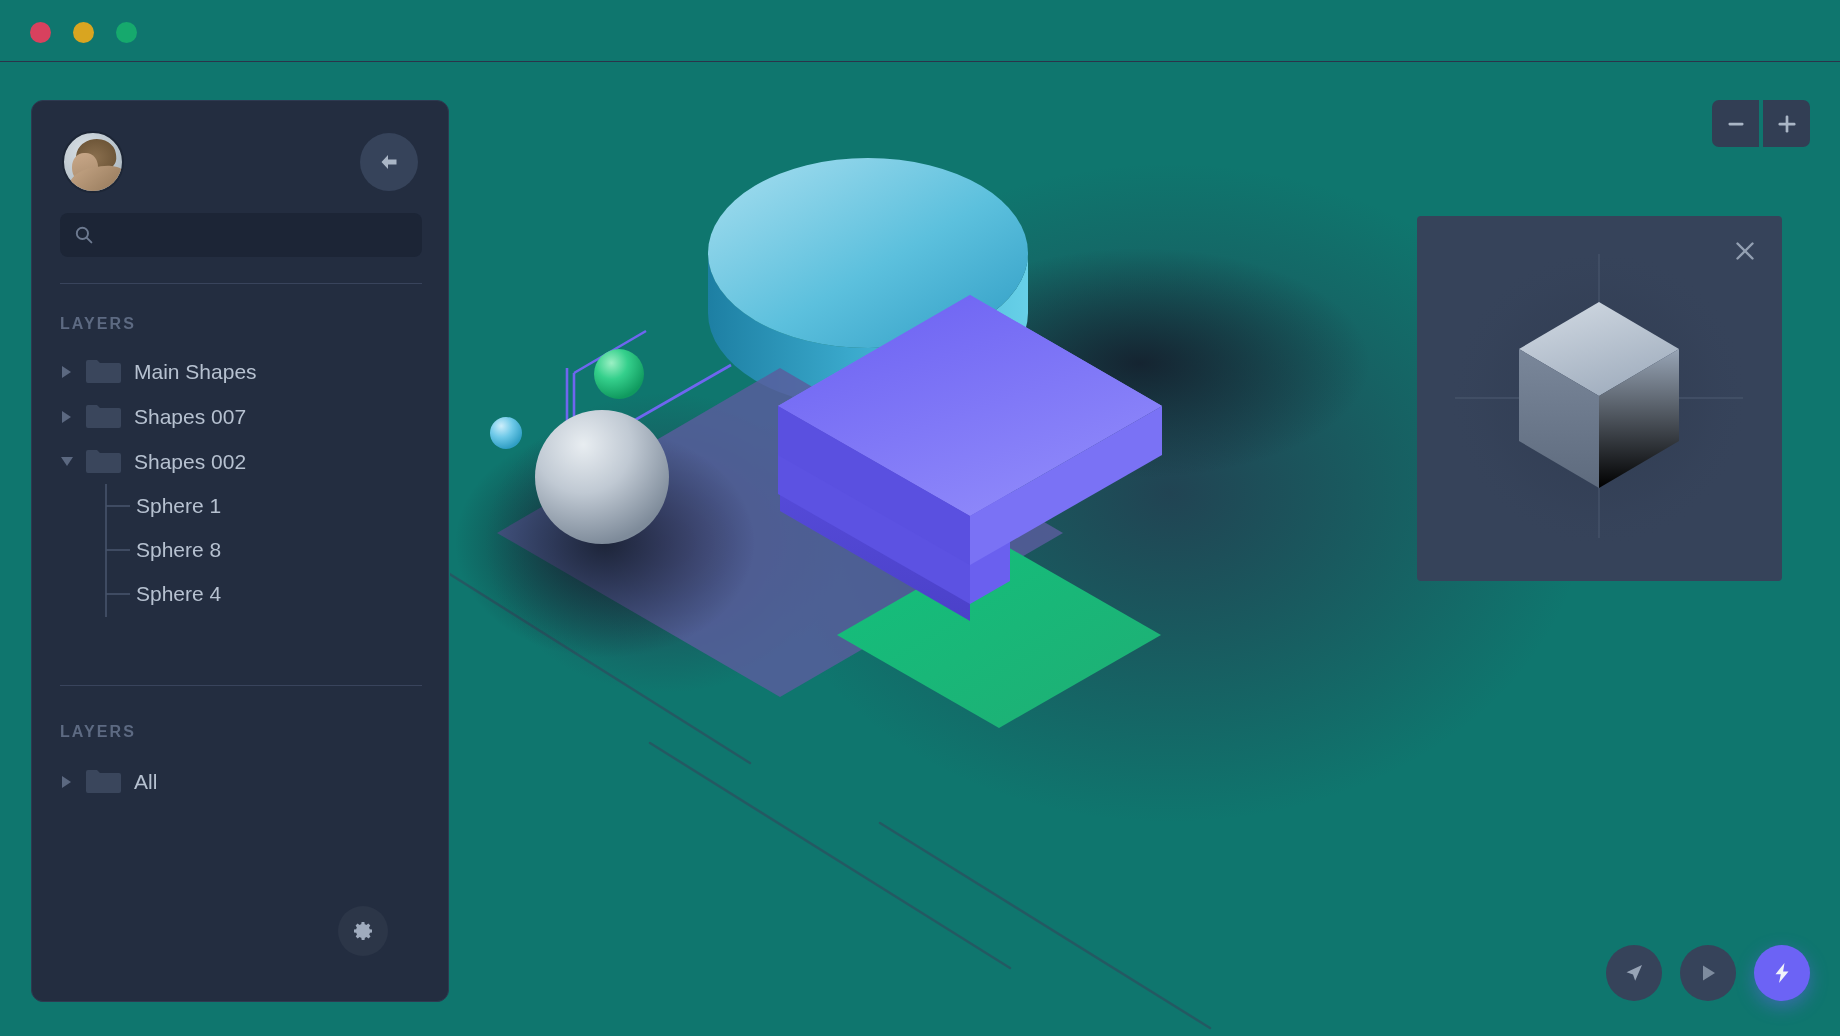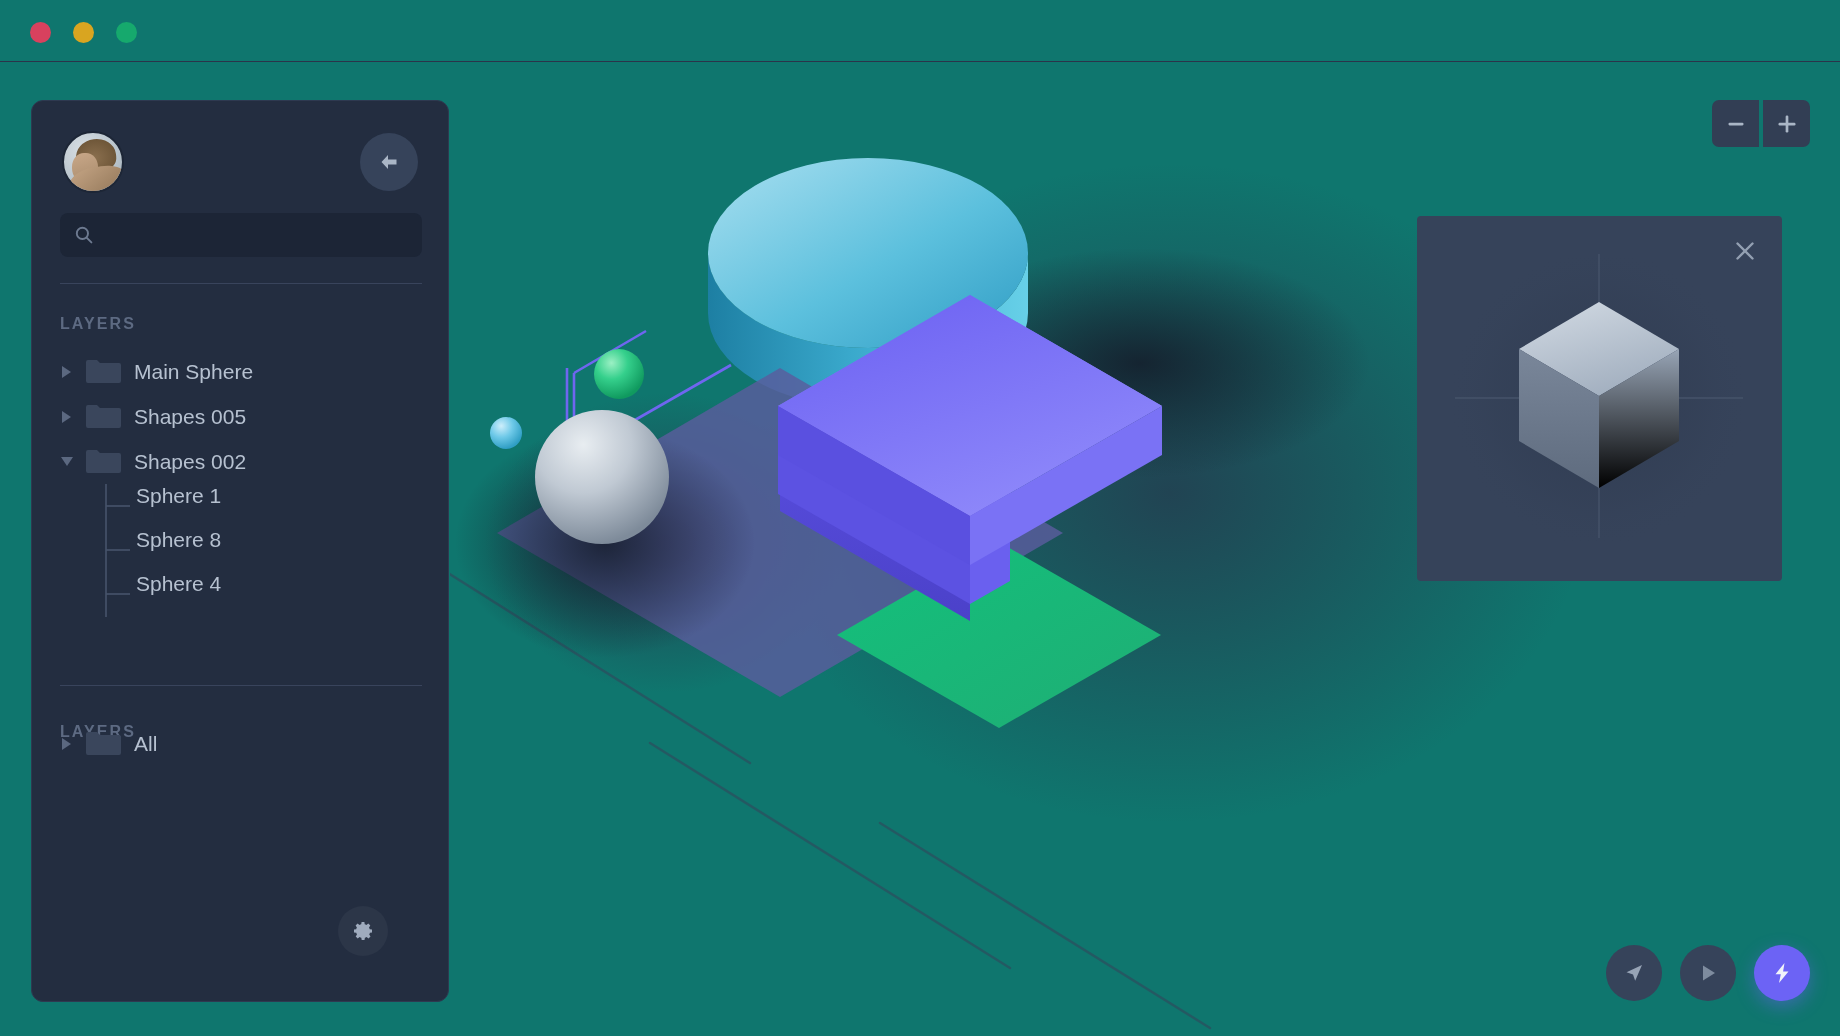--- a/index.html
+++ b/index.html
@@ -100,21 +100,21 @@
     color:#566party;
     color:#5a6savvy;
     color:#5b6880;
     font-size:0;
   }
   .caret svg { display:block; }
   .folder { width:44px; display:flex; align-items:center; }
   .rowlabel {
     font-size:21px; color:#b6c1d0; margin-left:4px;
   }
-  .child { position:relative; display:flex; height:44px; padding-left:46px; cursor:pointer; }
+  .child { position:relative; display:flex; align-items:center; height:44px; padding-left:46px; cursor:pointer; }
   .child .clabel { font-size:21px; color:#b6c1d0; }
 
   .treelines { position:absolute; left:0; top:0; pointer-events:none; }
 
   #gear-btn {
     position:absolute; left:306px; top:805px;
     width:50px; height:50px; border-radius:50%;
     background:#2b real;
     background:#2b3purple;
     background:#2b3purple;
@@ -216,35 +216,35 @@
         <span class="caret">
           <svg width="13" height="14" viewBox="0 0 13 14">
               <path d="M2 1 L11 7 L2 13 Z" fill="#5b6880"></path>
             </svg>
         </span>
         <span class="folder">
           <svg width="35" height="27" viewBox="0 0 35 27">
             <path d="M0 4 a2 2 0 0 1 2-2 h9 l3 3 h19 a2 2 0 0 1 2 2 v16 a2 2 0 0 1 -2 2 h-31 a2 2 0 0 1 -2 -2 Z" fill="#3a465c"></path>
           </svg>
         </span>
-        <span class="rowlabel">Main Sphere</span>
+        <span class="rowlabel">Main Shapes</span>
       </div>
 
       <div class="row">
         <span class="caret">
           <svg width="13" height="14" viewBox="0 0 13 14">
               <path d="M2 1 L11 7 L2 13 Z" fill="#5b6880"></path>
             </svg>
         </span>
         <span class="folder">
           <svg width="35" height="27" viewBox="0 0 35 27">
             <path d="M0 4 a2 2 0 0 1 2-2 h9 l3 3 h19 a2 2 0 0 1 2 2 v16 a2 2 0 0 1 -2 2 h-31 a2 2 0 0 1 -2 -2 Z" fill="#3a465c"></path>
           </svg>
         </span>
-        <span class="rowlabel">Shapes 005</span>
+        <span class="rowlabel">Shapes 007</span>
       </div>
 
       <div class="row">
         <span class="caret">
           <svg width="14" height="13" viewBox="0 0 14 13">
               <path d="M1 2 L13 2 L7 11 Z" fill="#5b6880"></path>
             </svg>
         </span>
         <span class="folder">
           <svg width="35" height="27" viewBox="0 0 35 27">
@@ -270,21 +270,21 @@
         <div class="child" style="padding-left:76px;">
           <span class="clabel">Sphere 4</span>
         </div>
       </div>
     </div>
 
     <div class="divider" style="top:584px;"></div>
 
     <div class="section-title" style="top:622px;">LAYERS</div>
 
-    <div class="tree" style="top:620px;">
+    <div class="tree" style="top:658px;">
       <div class="row">
         <span class="caret">
           <svg width="13" height="14" viewBox="0 0 13 14">
               <path d="M2 1 L11 7 L2 13 Z" fill="#5b6880"></path>
             </svg>
         </span>
         <span class="folder">
           <svg width="35" height="27" viewBox="0 0 35 27">
             <path d="M0 4 a2 2 0 0 1 2-2 h9 l3 3 h19 a2 2 0 0 1 2 2 v16 a2 2 0 0 1 -2 2 h-31 a2 2 0 0 1 -2 -2 Z" fill="#3a465c"></path>
           </svg>

